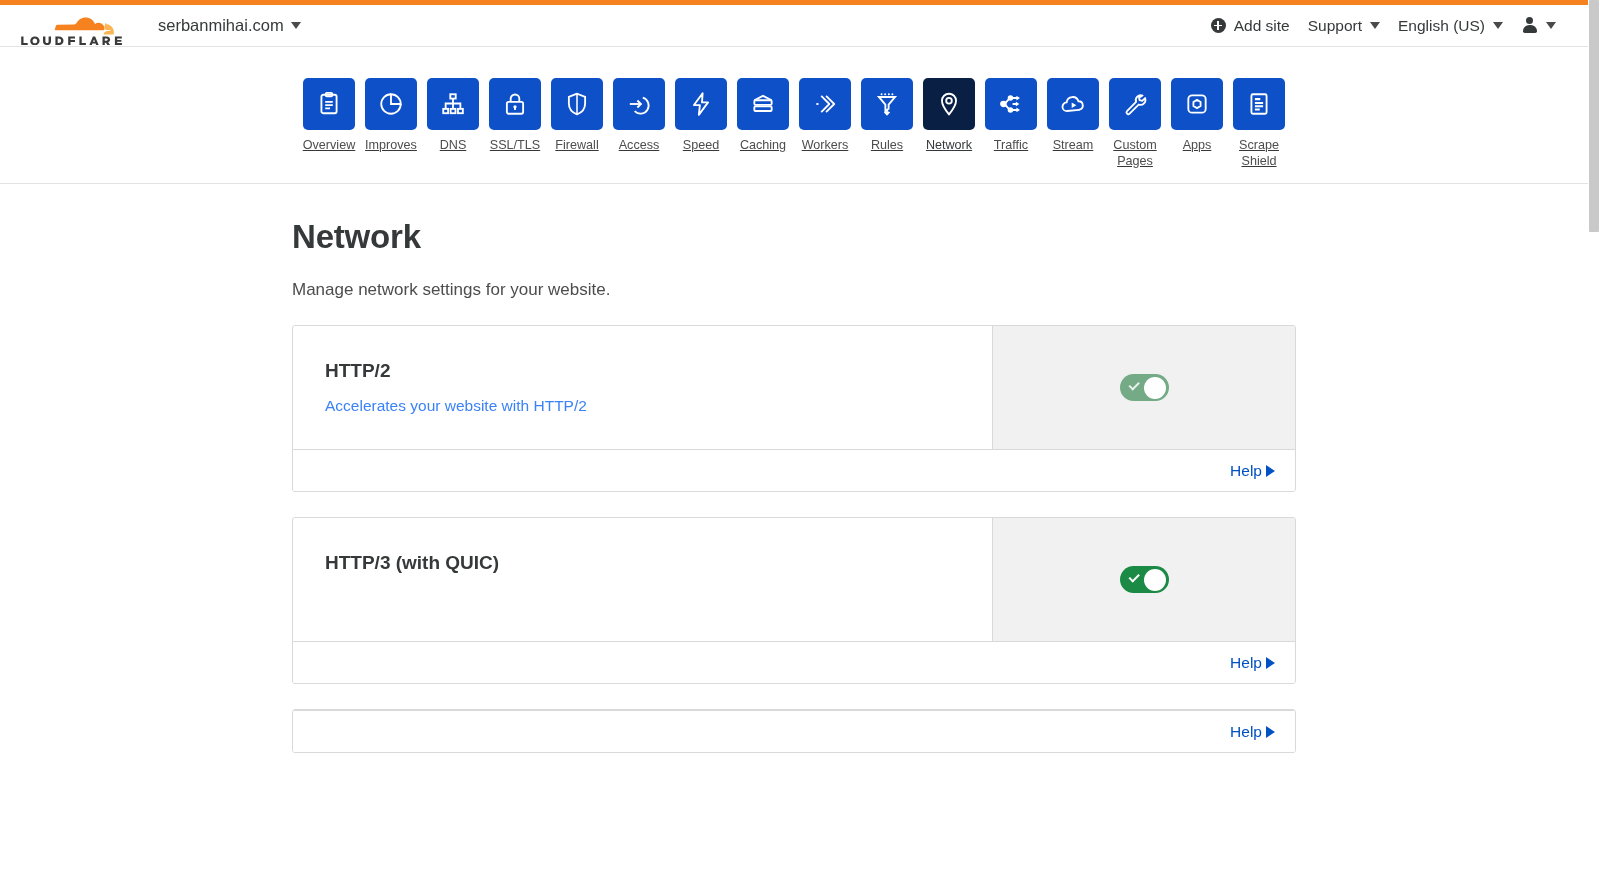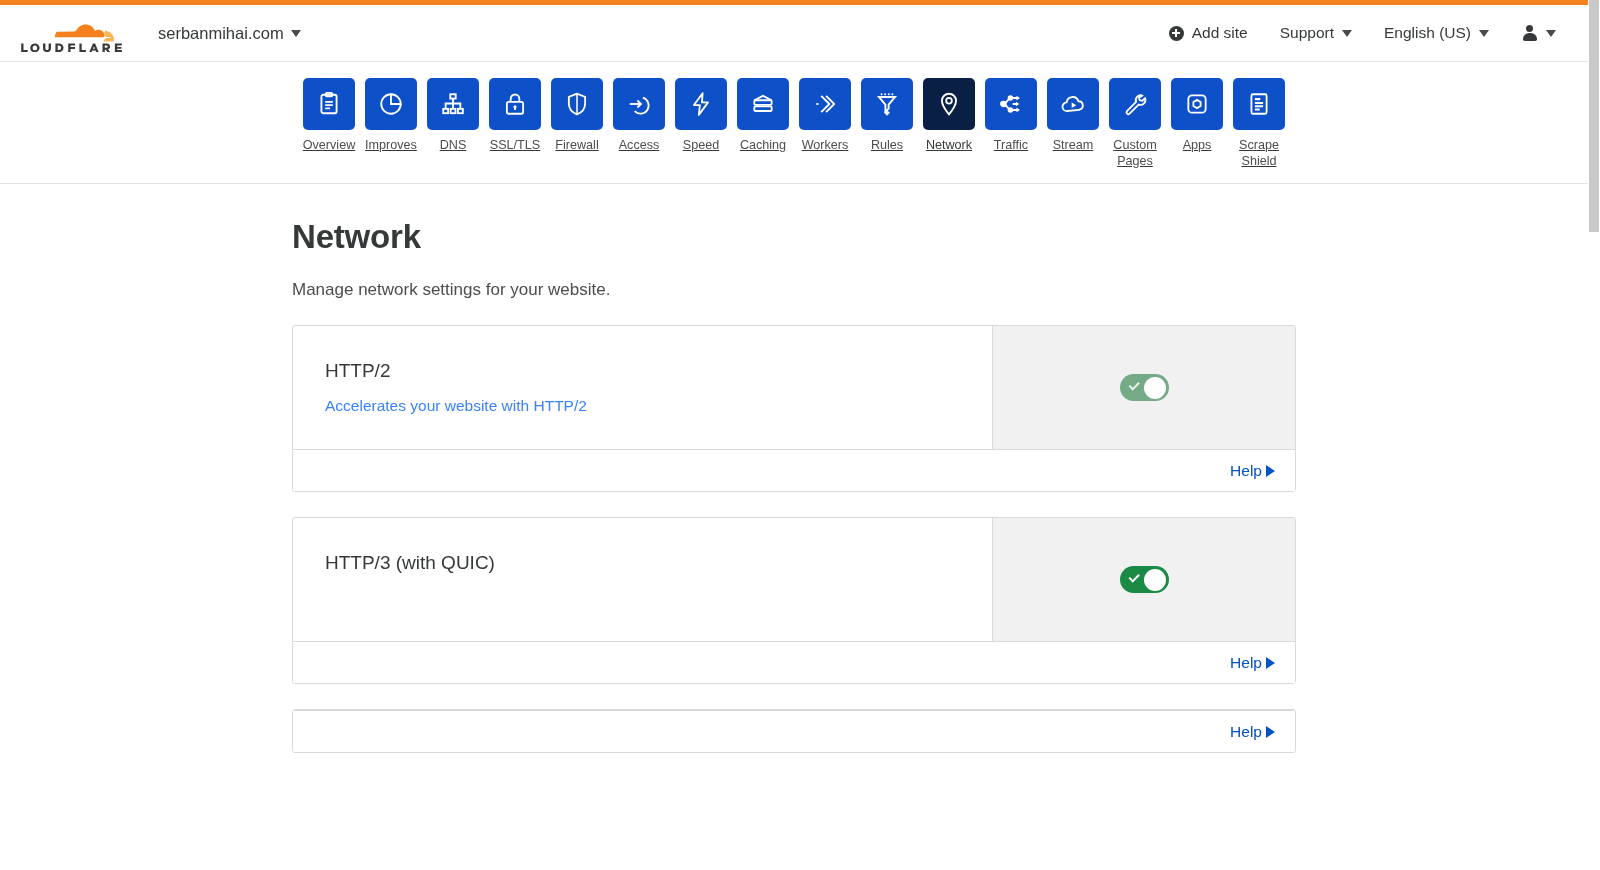--- a/index.html
+++ b/index.html
@@ -24,21 +24,21 @@
     width: 1588px;
     height: 5px;
     background: #f6821f;
   }
 
   
   .header {
     position: absolute;
     top: 5px; left: 0;
     width: 1588px;
-    height: 57px;
+    height: 42px;
     background: #ffffff;
     display: flex;
     align-items: center;
     border-bottom: 1px solid #e3e3e3;
   }
 
   .logo-wrap {
     margin-left: 18px;
     display: flex;
     align-items: center;
@@ -61,21 +61,21 @@
     border-right: 5.5px solid transparent;
     border-top: 7px solid #4a4a4a;
     display: inline-block;
   }
 
   .header-right {
     margin-left: auto;
     margin-right: 32px;
     display: flex;
     align-items: center;
-    gap: 32px;
+    gap: 18px;
   }
 
   .hdr-item {
     display: flex;
     align-items: center;
     gap: 8px;
     font-size: 15.5px;
     color: #36393a;
     cursor: pointer;
     white-space: nowrap;
@@ -211,21 +211,21 @@
   }
 
   .card-text {
     flex: 1;
     padding: 34px 30px 30px 32px;
     border-right: 1px solid #d9d9d9;
   }
 
   .card-heading {
     font-size: 19px;
-    font-weight: normal;
+    font-weight: bold;
     color: #36393a;
   }
 
   .card-desc {
     margin-top: 12px;
     font-size: 15.5px;
     line-height: 23px;
     color: #3b82f6;
     max-width: 640px;
   }

